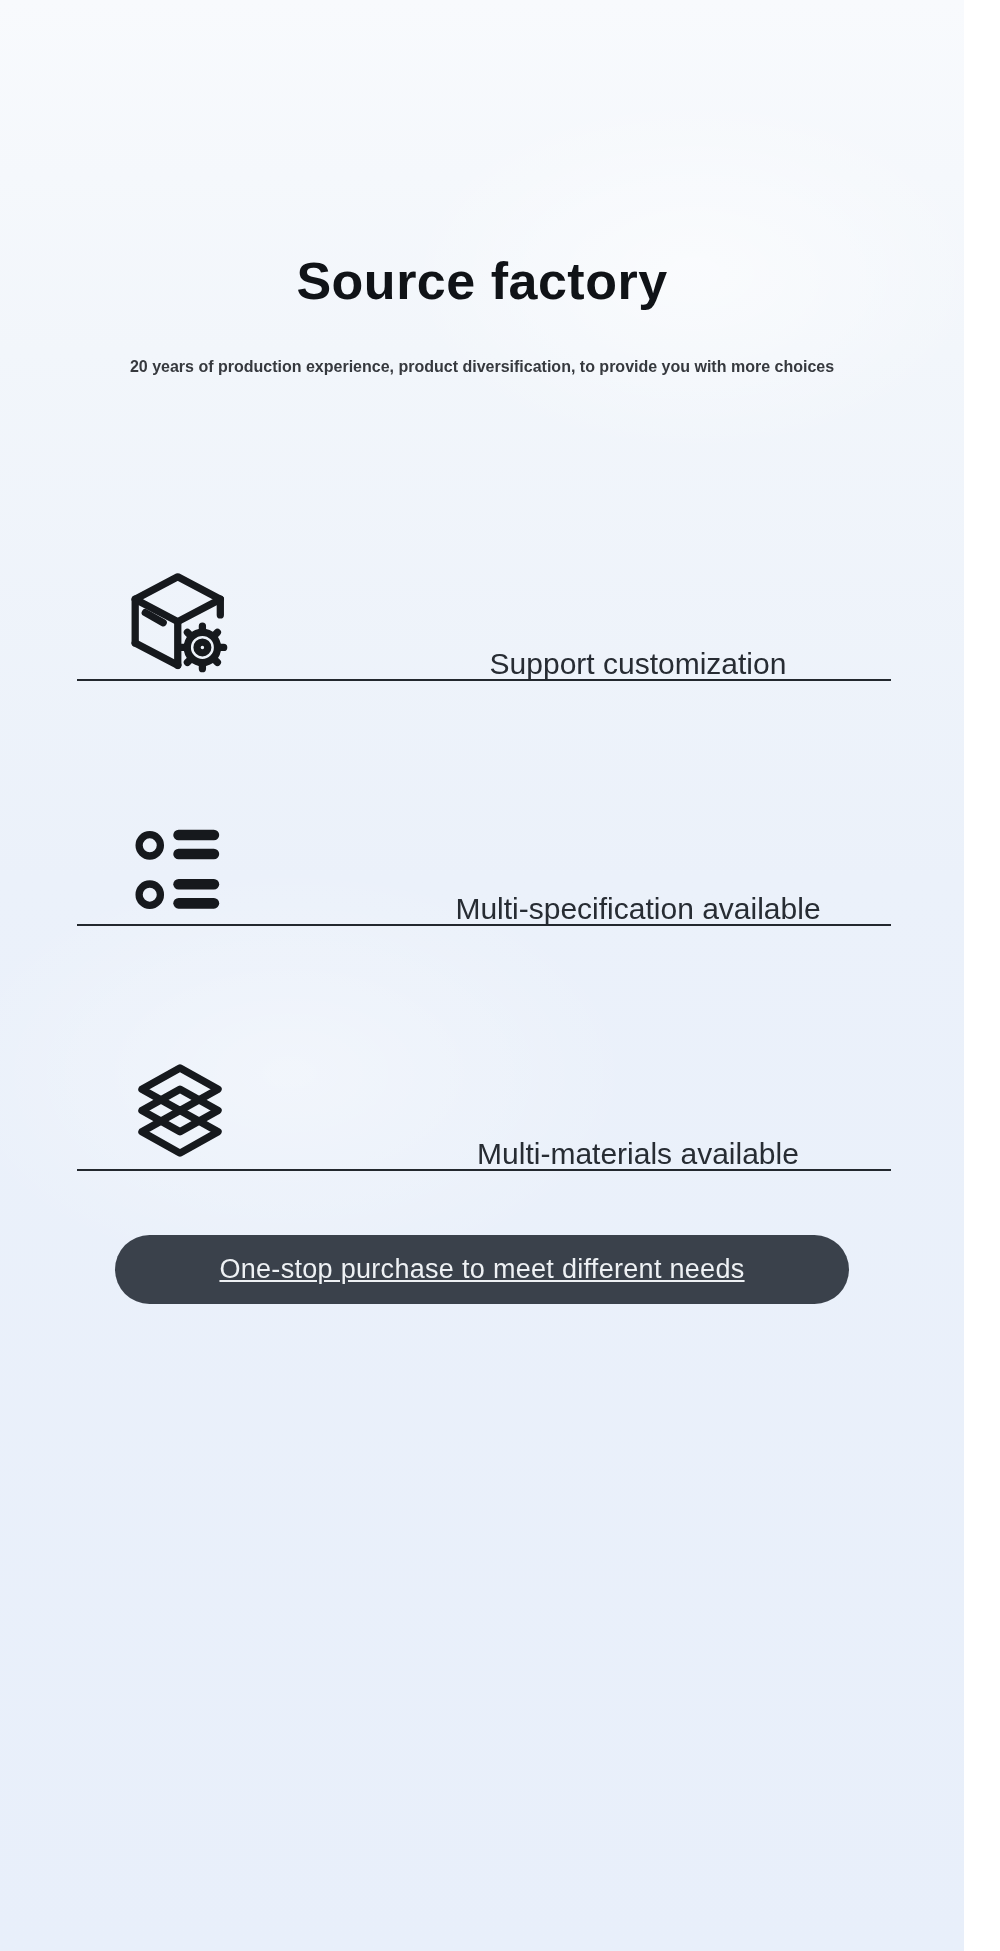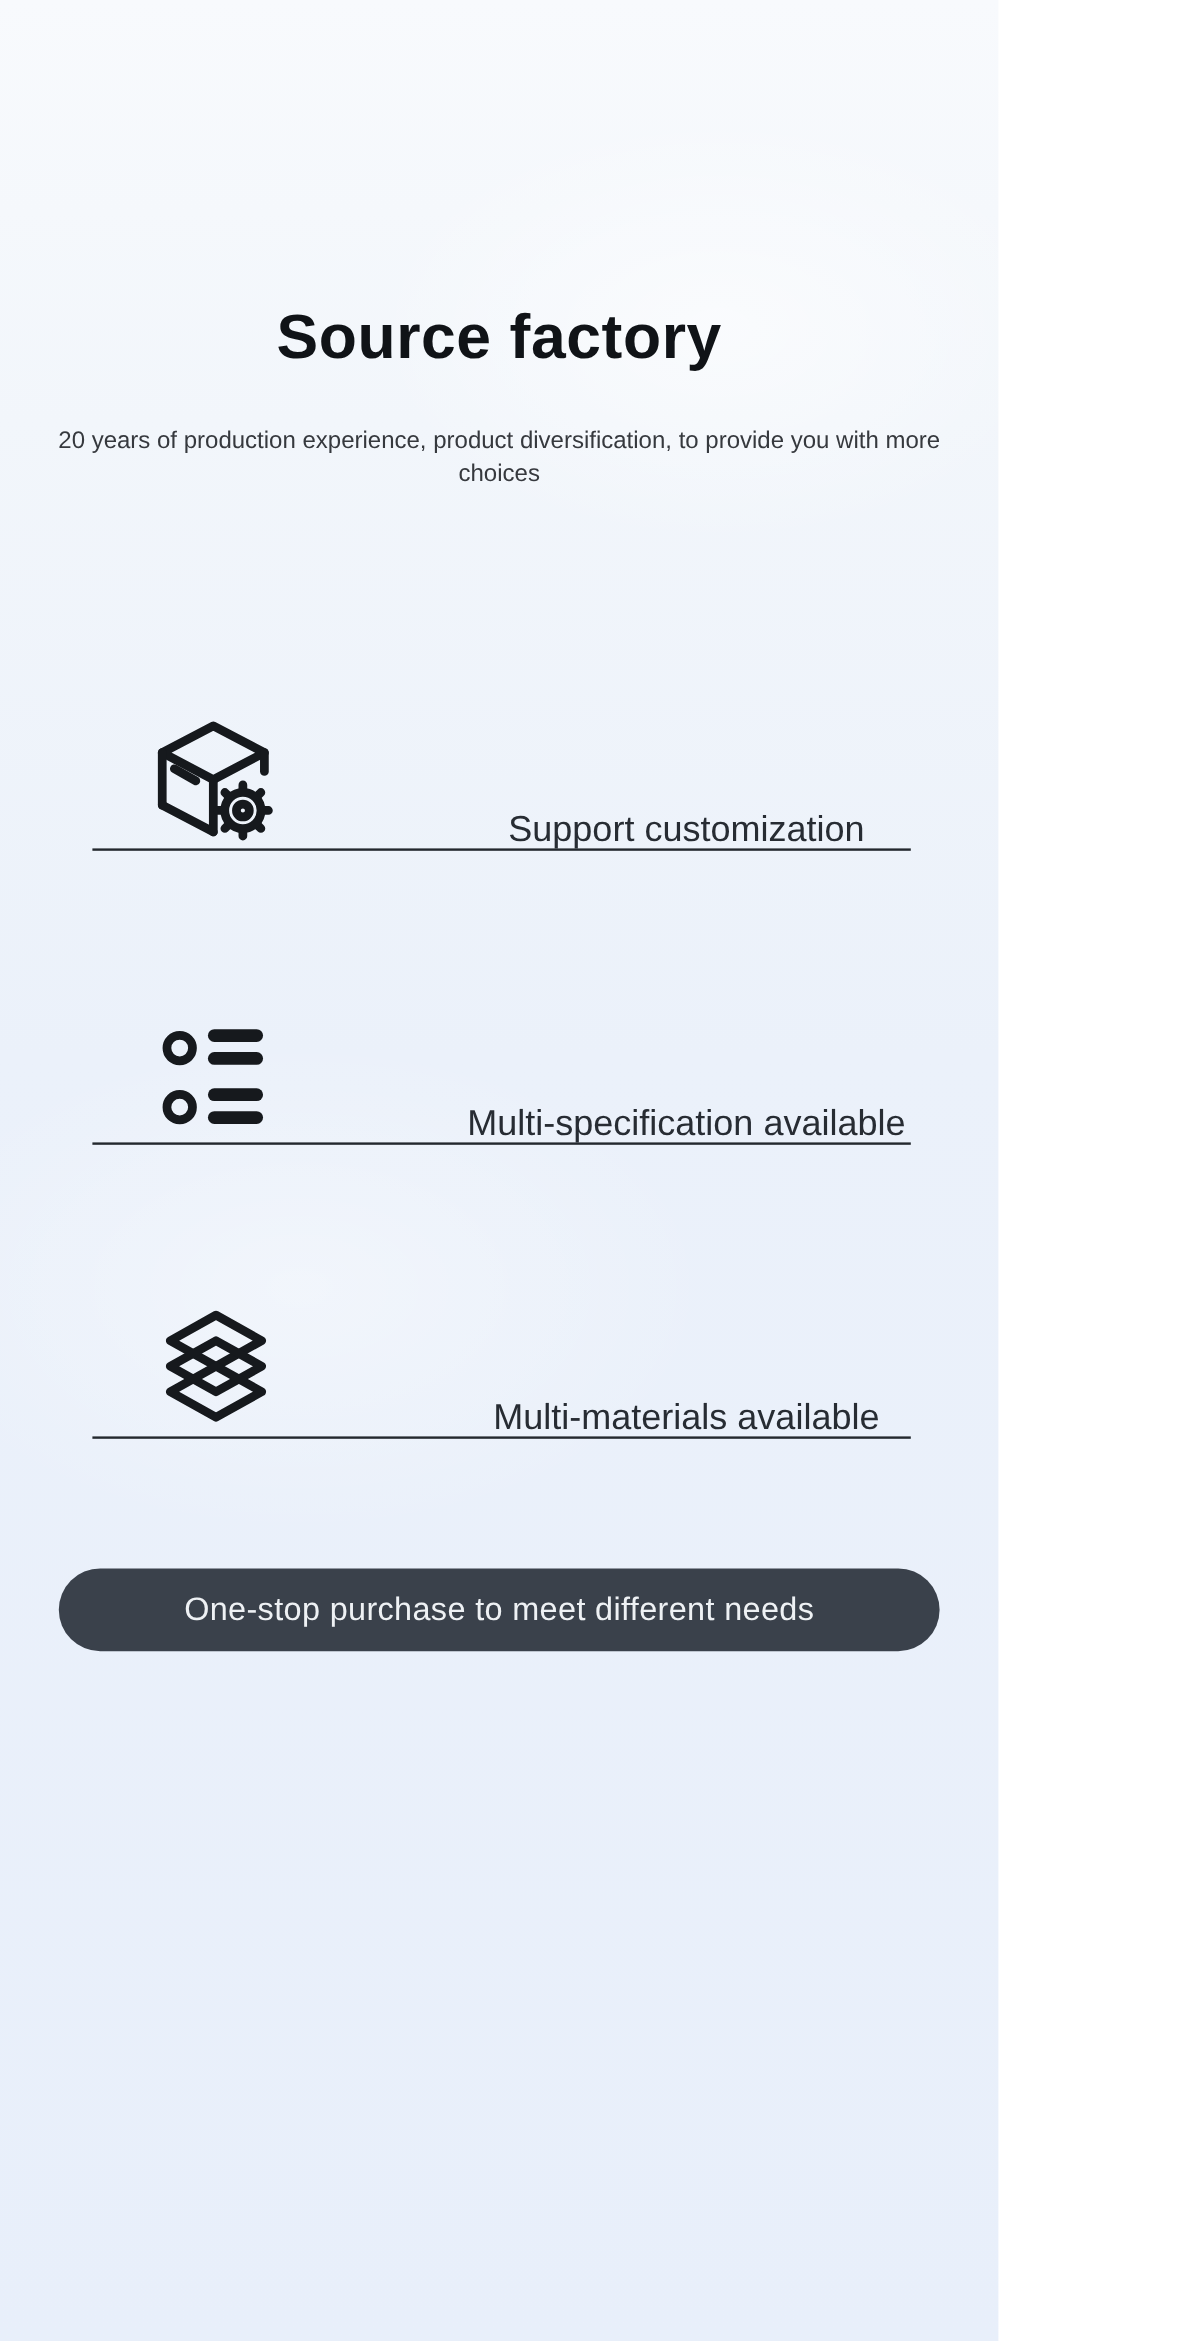--- a/index.html
+++ b/index.html
@@ -4,43 +4,43 @@
 <style>
   html, body { margin: 0; padding: 0; }
   body {
     width: 1000px;
     height: 1951px;
     font-family: "Liberation Sans", "DejaVu Sans", sans-serif;
     overflow: hidden;
   }
   .page {
     position: relative;
-    width: 832px;
+    width: 964px;
     height: 1951px;
     background:
       radial-gradient(420px 260px at 72% 14%, rgba(255,255,255,0.55), rgba(255,255,255,0) 70%),
       radial-gradient(500px 300px at 30% 55%, rgba(255,255,255,0.35), rgba(255,255,255,0) 70%),
       linear-gradient(180deg, #f8fafd 0%, #f2f6fb 18%, #ebf1fa 45%, #e8effa 100%);
   }
   .page-title {
     margin: 0;
     padding-top: 250px;
     text-align: center;
     font-size: 52px;
     line-height: 62px;
     font-weight: 700;
     letter-spacing: 0.5px;
     color: #101317;
   }
   .page-subtitle {
     margin: 41px 20px 0 20px;
     text-align: center;
-    font-size: 20px;
+    font-size: 16px;
     line-height: 28px;
-    font-weight: 400;
+    font-weight: 700;
     color: #36393e;
   }
   .features { margin-top: 55px; }
   .feature {
     position: relative;
     height: 245px;
     display: flex;
     align-items: flex-end;
     box-sizing: border-box;
     padding-top: 70px;
@@ -68,31 +68,32 @@
     flex: 1;
     margin-left: 76px;
     text-align: center;
     font-size: 30px;
     font-weight: 400;
     color: #272c33;
   }
   .cta-button {
     width: 734px;
     height: 69px;
-    margin: 108px auto 0 auto;
+    margin: 64px auto 0 auto;
     border-radius: 35px;
     background: #3a414b;
     display: flex;
     align-items: center;
     justify-content: center;
     font-size: 27px;
     color: #eef1f4;
     letter-spacing: 0.3px;
     cursor: pointer;
     border: none;
+    text-decoration: underline;
   }
   .stroke { fill: none; stroke: #16191d; stroke-width: 6.5; stroke-linecap: round; stroke-linejoin: round; }
   .stroke-thick { fill: none; stroke: #16191d; stroke-width: 7.5; stroke-linecap: round; stroke-linejoin: round; }
   .fill { fill: #16191d; stroke: none; }
 </style>
 </head>
 <body>
 
 <div class="page">
 

